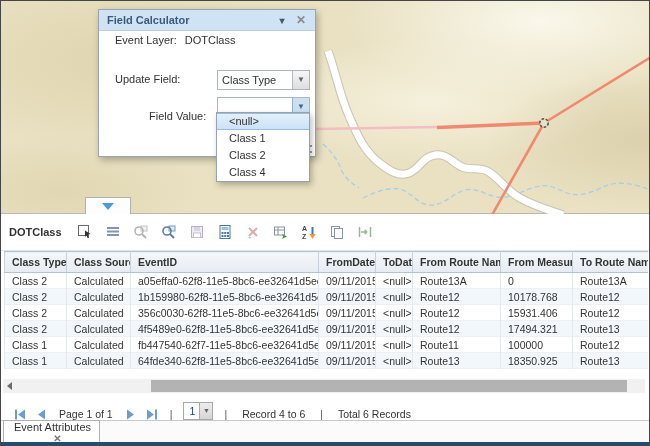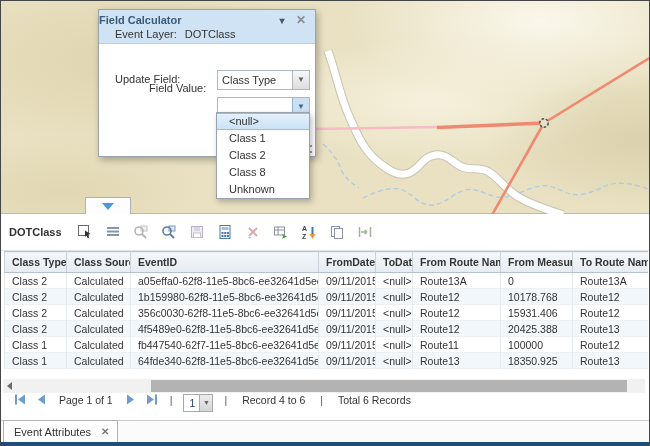--- a/index.html
+++ b/index.html
@@ -20,22 +20,22 @@
 
   
   .collapse-handle { position:absolute; left:84px; top:196px; width:46px; height:17px;
     background:#fdfdfd; border:1px solid #b0b0b0; border-bottom:none; z-index:4;
     display:flex; align-items:center; justify-content:center; cursor:pointer; }
   .collapse-handle .tri { width:0; height:0; border-left:6px solid transparent; border-right:6px solid transparent; border-top:7px solid #4a9add; }
 
   
   .dialog { position:absolute; left:97px; top:8px; width:218px; height:148px; background:#fff;
     border:1px solid #9aa4ad; box-shadow:2px 3px 7px rgba(0,0,0,.28); z-index:10; font-size:11px; color:#333; }
-  .dlg-title { position:relative; height:34px; background:#cfe3f4; border-bottom:1px solid #b9cfe4;
-    color:#3a5a7a; font-weight:bold; line-height:21px; }
+  .dlg-title { position:relative; height:21px; background:#cfe3f4; border-bottom:1px solid #b9cfe4;
+    color:#3a5a7a; font-weight:bold; line-height:21px; padding-left:8px; }
   .dlg-min { position:absolute; right:26px; top:0; width:14px; text-align:center; color:#4a5a6a; font-size:10px; cursor:pointer; }
   .dlg-close { position:absolute; right:7px; top:0; width:14px; text-align:center; color:#8a8a8a; font-weight:bold; font-size:12px; cursor:pointer; }
   .dlg-row { position:absolute; left:16px; white-space:nowrap; }
   .dlg-row .val { margin-left:8px; }
   .combo { position:absolute; left:118px; width:93px; height:20px; border:1px solid #abb7bf; background:#fff; font-size:11px; }
   .combo .ctext { position:absolute; left:4px; top:3px; }
   .combo .carrow { position:absolute; right:0; top:0; width:17px; height:18px; background:linear-gradient(#f7f7f7,#dedede);
     border-left:1px solid #b9b9b9; text-align:center; font-size:8px; color:#666; line-height:18px; cursor:pointer; }
   .combo.active .carrow { background:#cde0f2; border-left-color:#8fb3d4; color:#44688c; }
   .dlg-grip { position:absolute; right:3px; bottom:3px; width:8px; height:8px; }
@@ -66,33 +66,33 @@
     padding:0 0 0 7px; white-space:nowrap; overflow:hidden; }
   tbody tr:nth-child(even) td { background:#f2f7fb; }
   tbody tr:nth-child(odd) td { background:#fff; }
   tbody tr { border-bottom:1px solid #eef1f4; }
 
   .hscroll { position:absolute; left:2px; top:165px; width:642px; height:14px; background:#f1f1f1; }
   .hscroll .larr { position:absolute; left:4px; top:3px; width:0; height:0;
     border-top:4px solid transparent; border-bottom:4px solid transparent; border-right:5px solid #6b6b6b; cursor:pointer; }
   .hscroll .thumb { position:absolute; left:148px; top:1px; width:476px; height:12px; background:#b3b3b3; cursor:grab; }
 
-  .pager { position:absolute; left:0; top:180px; width:100%; height:26px; display:flex; align-items:flex-start;
+  .pager { position:absolute; left:0; top:180px; width:100%; height:26px; display:flex; align-items:flex-end;
     font-size:10.5px; color:#333; padding-left:8px; }
   .pbtn { margin:0 5px; cursor:pointer; display:flex; align-items:center; }
   .ptext { margin:0 8px; white-space:nowrap; }
   .psep { margin:0 7px; color:#555; }
   .pcombo { position:relative; width:30px; height:18px; border:1px solid #a9a9a9; background:#fff; margin:0 4px; }
   .pcombo .pnum { position:absolute; left:5px; top:2px; font-size:10.5px; color:#1f3f6f; }
   .pcombo .parr { position:absolute; right:0; top:0; width:13px; height:16px; background:linear-gradient(#ececec,#d6d6d6);
     border-left:1px solid #ababab; font-size:7px; color:#666; text-align:center; line-height:16px; cursor:pointer; }
 
   .tabbar { position:absolute; left:0; top:206px; width:100%; height:25px; background:#fbfbfb; border-top:1px solid #c9c9c9; }
   .tab { position:absolute; left:2px; top:-1px; height:23px; background:#fff; border:1px solid #b2b2b2;
-    display:flex; align-items:center; padding:0 8px 0 10px; font-size:11px; color:#333; cursor:pointer; }
+    display:flex; align-items:center; padding:0 8px 0 10px; font-size:11px; color:#333; cursor:pointer;flex-direction:column; }
   .tab .x { margin-left:10px; color:#777; font-size:10px; font-weight:bold; cursor:pointer; }
   .blue-line { position:absolute; left:0; bottom:0; width:100%; height:3px; background:#1d4e79; }
 </style>
 </head>
 <body>
 
 <div class="screen">
 
   <div class="map">
     <svg width="648" height="213" viewBox="0 0 648 213">
@@ -115,49 +115,48 @@
     <span class="tri"></span>
   </div>
 
   <div class="dialog">
     <div class="dlg-title">
       <span>Field Calculator</span>
       <span class="dlg-min">▾</span>
       <span class="dlg-close">✕</span>
     </div>
 
-    <div class="dlg-row" style="top:18px;">
+    <div class="dlg-row" style="top:24px;">
       <span>Event Layer:</span><span class="val">DOTClass</span>
     </div>
 
     <div class="dlg-row" style="top:63px;">Update Field:</div>
     <div class="combo" style="top:60px;">
       <span class="ctext">Class Type</span>
       <span class="carrow">▼</span>
     </div>
 
-    <div class="dlg-row" style="top:72px;padding-left:34px;">Field Value:</div>
+    <div class="dlg-row" style="top:100px;padding-left:34px;">Field Value:</div>
     <div class="combo active" style="top:87px;">
       <span class="ctext"></span>
       <span class="carrow">▼</span>
     </div>
 
     <div class="dlg-grip">
         <i></i>
         <i></i>
         <i></i>
       </div>
   </div>
 
   <div class="ddlist">
       <div class="opt sel">&lt;null&gt;</div>
       <div class="opt">Class 1</div>
       <div class="opt">Class 2</div>
-      <div class="opt">Class 8</div>
-      <div class="opt">Unknown</div>
+      <div class="opt">Class 4</div>
     </div>
 
   <div class="panel">
 
     <div class="toolbar">
       <span class="layer-label">DOTClass</span>
 
       <span class="tbtn">
         <svg width="16" height="16">
             <rect x="1.5" y="1.5" width="10" height="10" fill="#fff" stroke="#6a6a6a"></rect>
@@ -296,21 +295,21 @@
               <td>15931.406</td>
               <td>Route12</td>
             </tr>
             <tr>
               <td>Class 2</td>
               <td>Calculated</td>
               <td>4f5489e0-62f8-11e5-8bc6-ee32641d5ec9</td>
               <td>09/11/2015</td>
               <td>&lt;null&gt;</td>
               <td>Route12</td>
-              <td>20425.388</td>
+              <td>17494.321</td>
               <td>Route13</td>
             </tr>
             <tr>
               <td>Class 1</td>
               <td>Calculated</td>
               <td>fb447540-62f7-11e5-8bc6-ee32641d5ec9</td>
               <td>09/11/2015</td>
               <td>&lt;null&gt;</td>
               <td>Route11</td>
               <td>100000</td>

